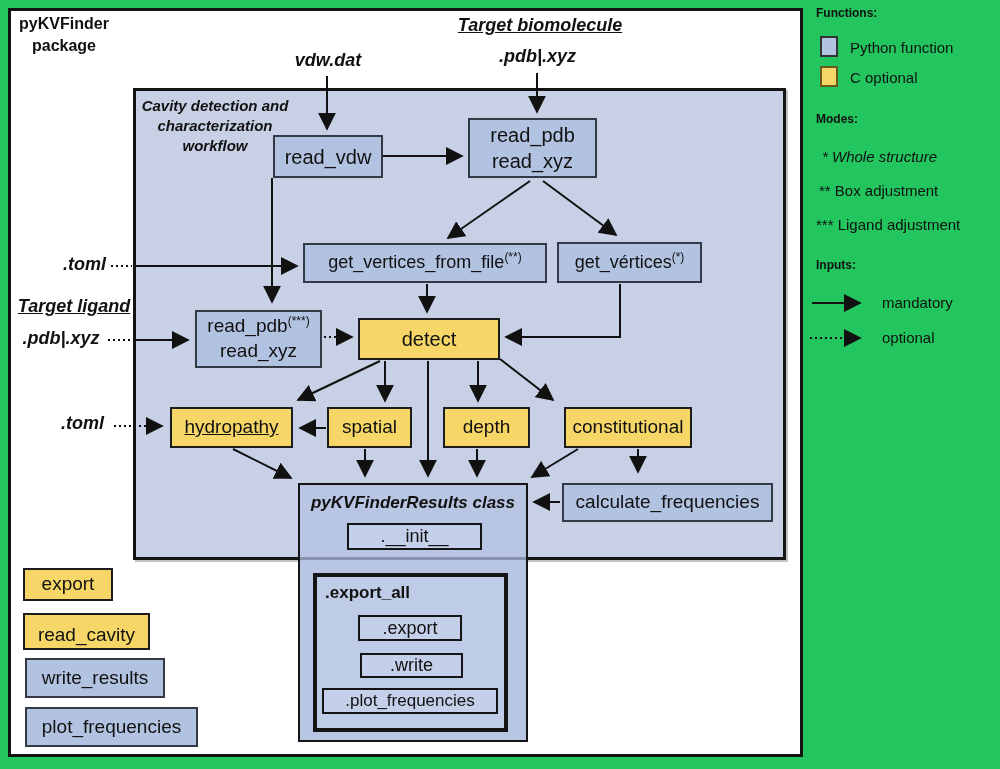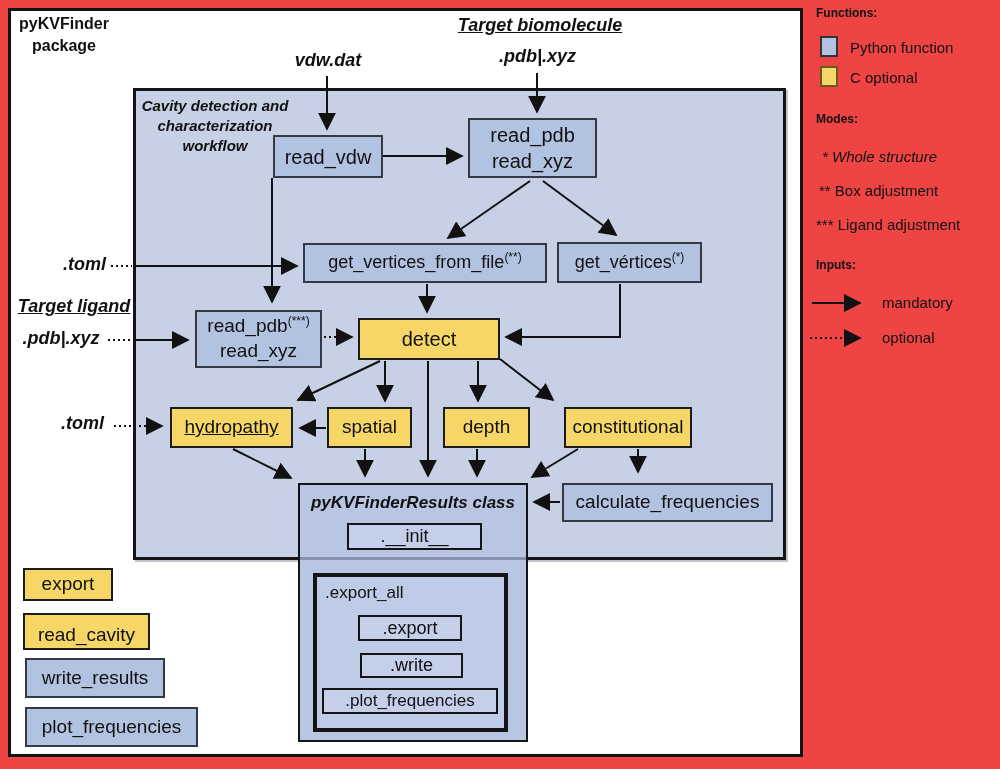--- a/index.html
+++ b/index.html
@@ -1,16 +1,16 @@
 <!DOCTYPE html>
 <html><head>
 <meta charset="utf-8">
 <style>
   html,body{margin:0;padding:0;background:#fff;}
-  #screen{position:relative;width:1000px;height:769px;background:#ef4444;overflow:hidden;
+  #screen{position:relative;width:1000px;height:769px;background:#22c55e;overflow:hidden;
           font-family:"Liberation Sans",sans-serif;color:#111;}
   .abs{position:absolute;box-sizing:border-box;}
 
   
   .package-box{border:3px solid #141414;background:#fff;}
   .workflow-box{background:#c7d0e5;border:3px solid #141414;box-shadow:2px 2px 0 rgba(120,125,140,.45);}
 
   
   .node{display:flex;flex-direction:column;align-items:center;justify-content:center;
         text-align:center;font-size:19px;line-height:1.3;}
@@ -18,21 +18,21 @@
   .node.yellow{background:#f6d667;border:2px solid #1c1c1c;}
   .node sup{font-size:12px;vertical-align:super;line-height:0;}
   .nline{white-space:nowrap;}
 
   
   .class-box{background:#b9c6e3;border:2px solid #141414;}
   .class-title{font-weight:bold;font-style:italic;font-size:17px;text-align:center;}
   .method-box{background:#c4cfe9;border:2px solid #141414;display:flex;align-items:center;
               justify-content:center;font-size:18px;white-space:nowrap;}
   .exportall-box{background:#bfcce7;border:4px solid #141414;}
-  .exportall-label{font-weight:normal;font-size:17px;}
+  .exportall-label{font-weight:bold;font-size:17px;}
 
   
   .iolabel{font-style:italic;font-weight:600;font-size:18px;white-space:nowrap;}
   .underl{text-decoration:underline;}
   .pkg-label{font-weight:bold;font-size:16px;line-height:1.35;text-align:center;}
   .wf-label{font-weight:bold;font-style:italic;font-size:15px;line-height:1.33;text-align:center;}
 
   
   .legend-h{font-weight:bold;font-size:12px;white-space:nowrap;}
   .legend-t{font-size:15px;white-space:nowrap;}

